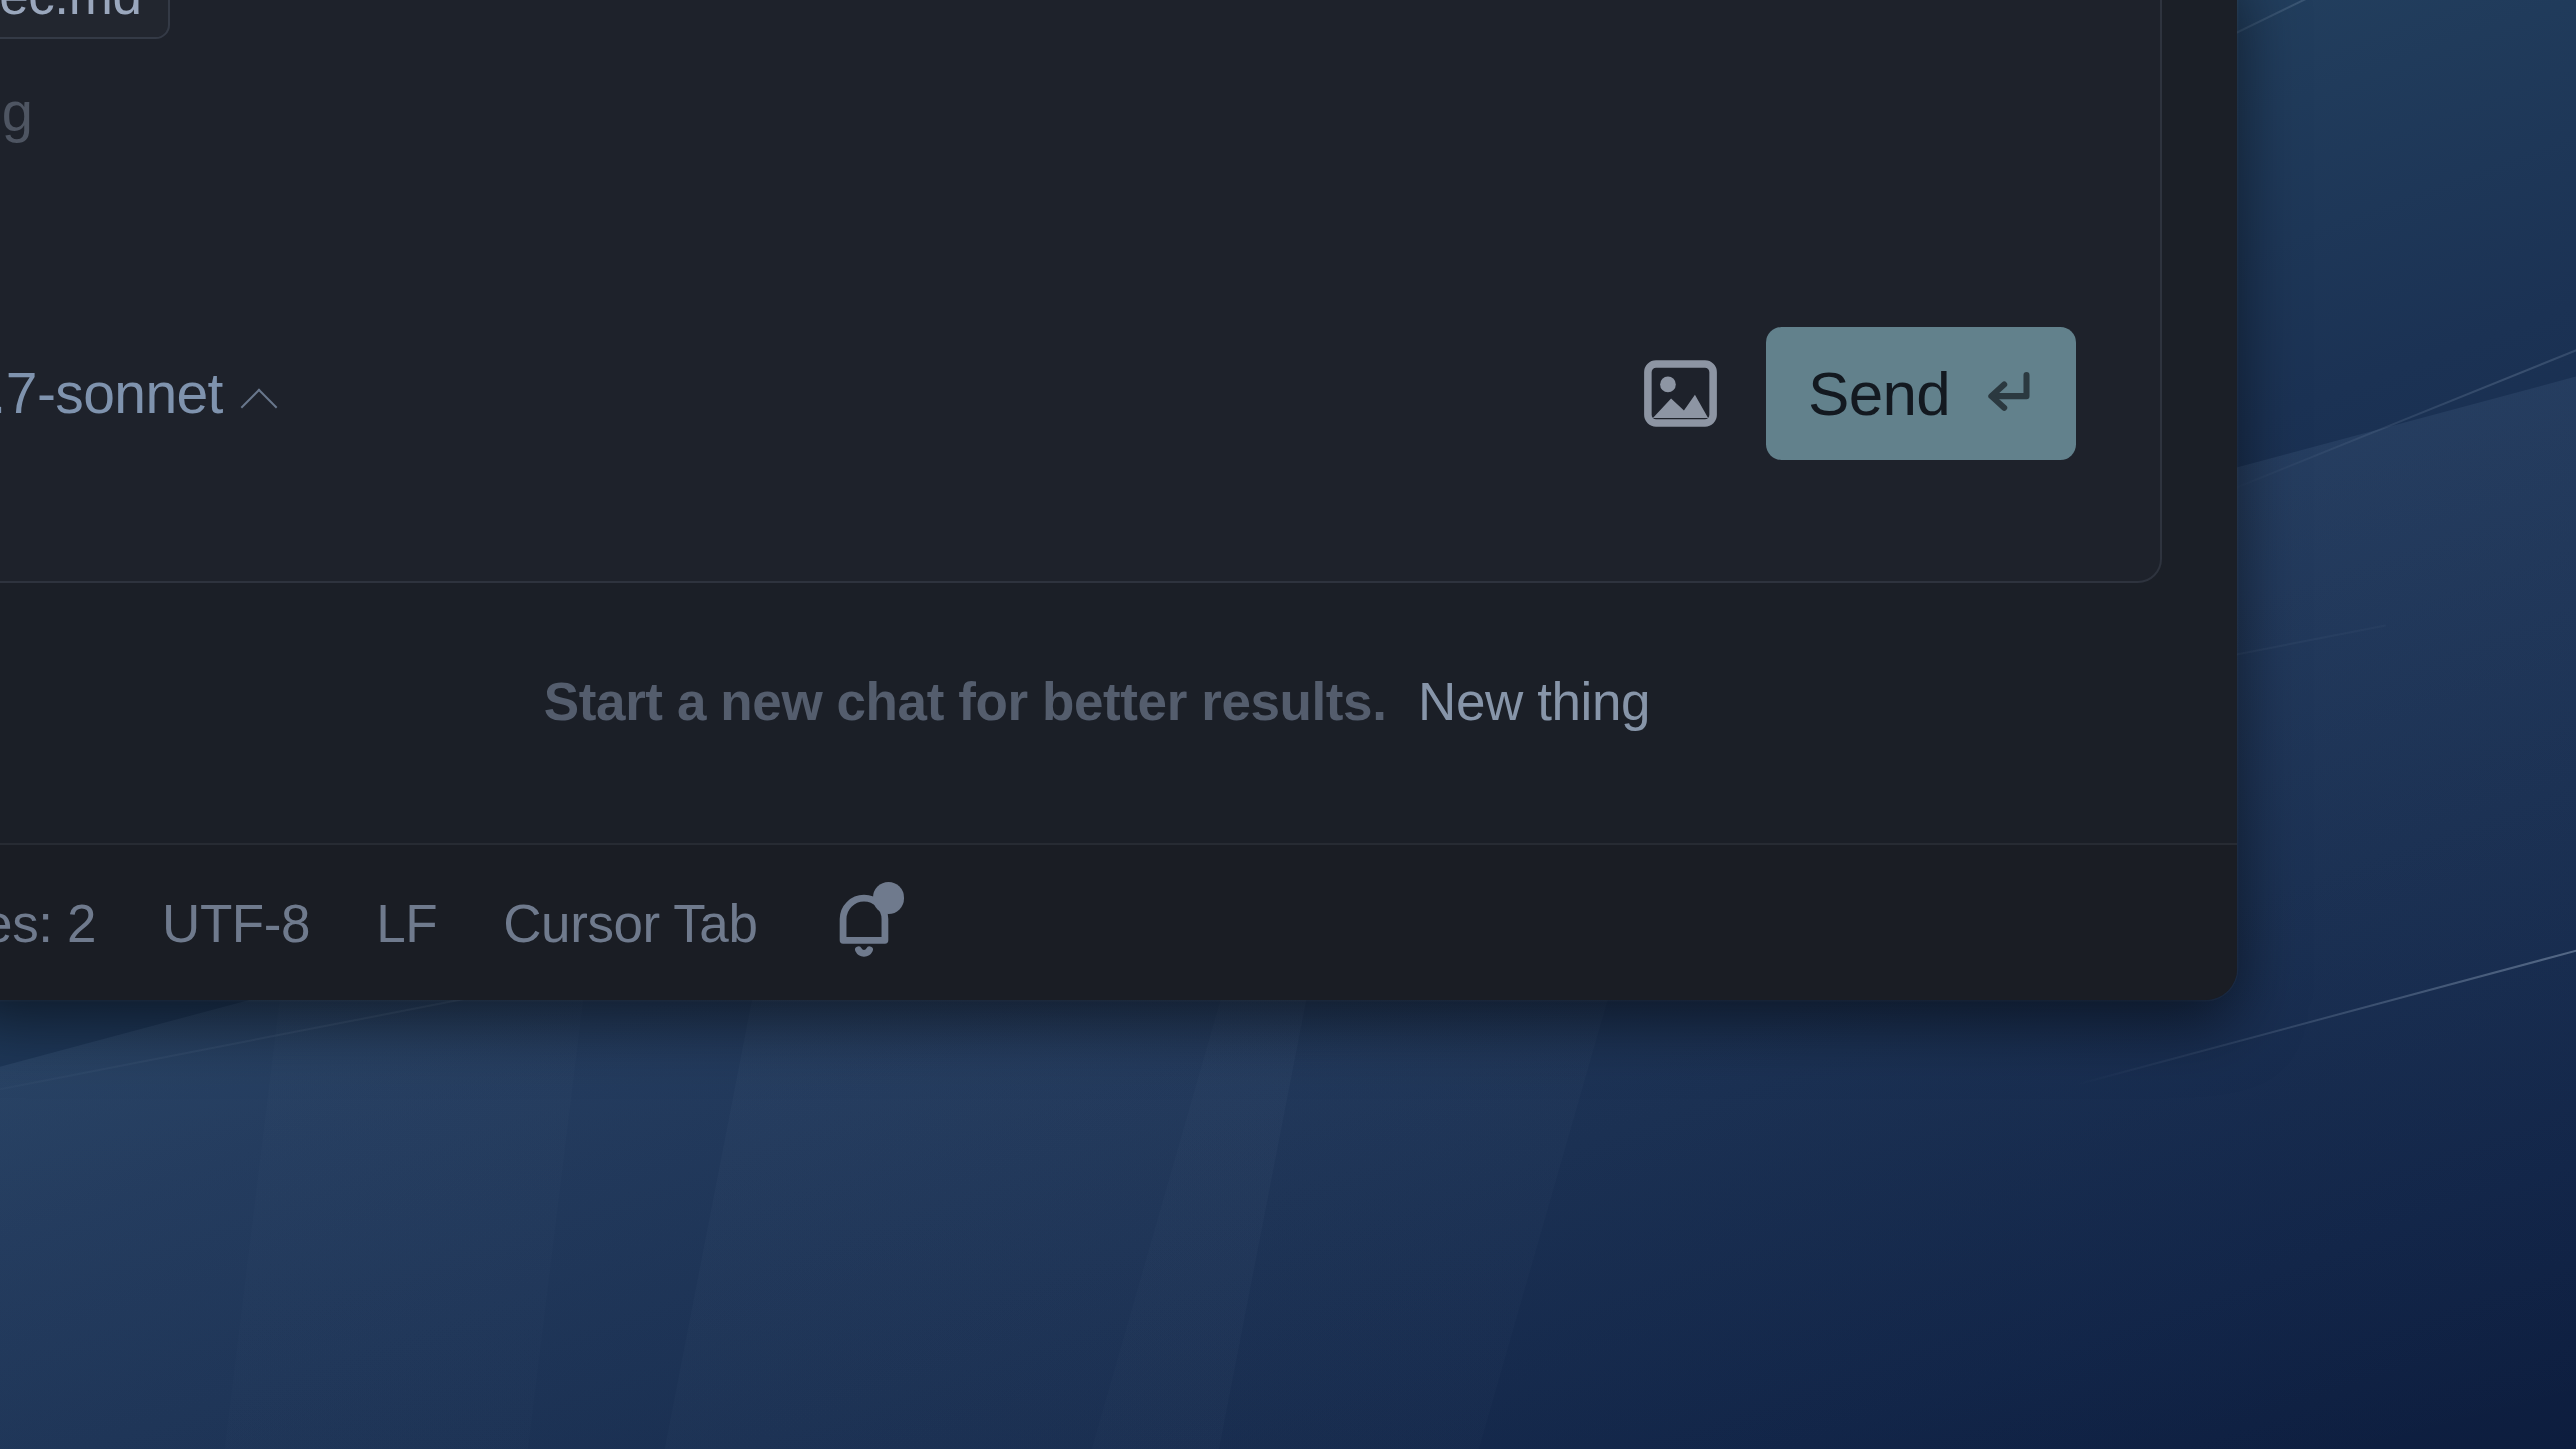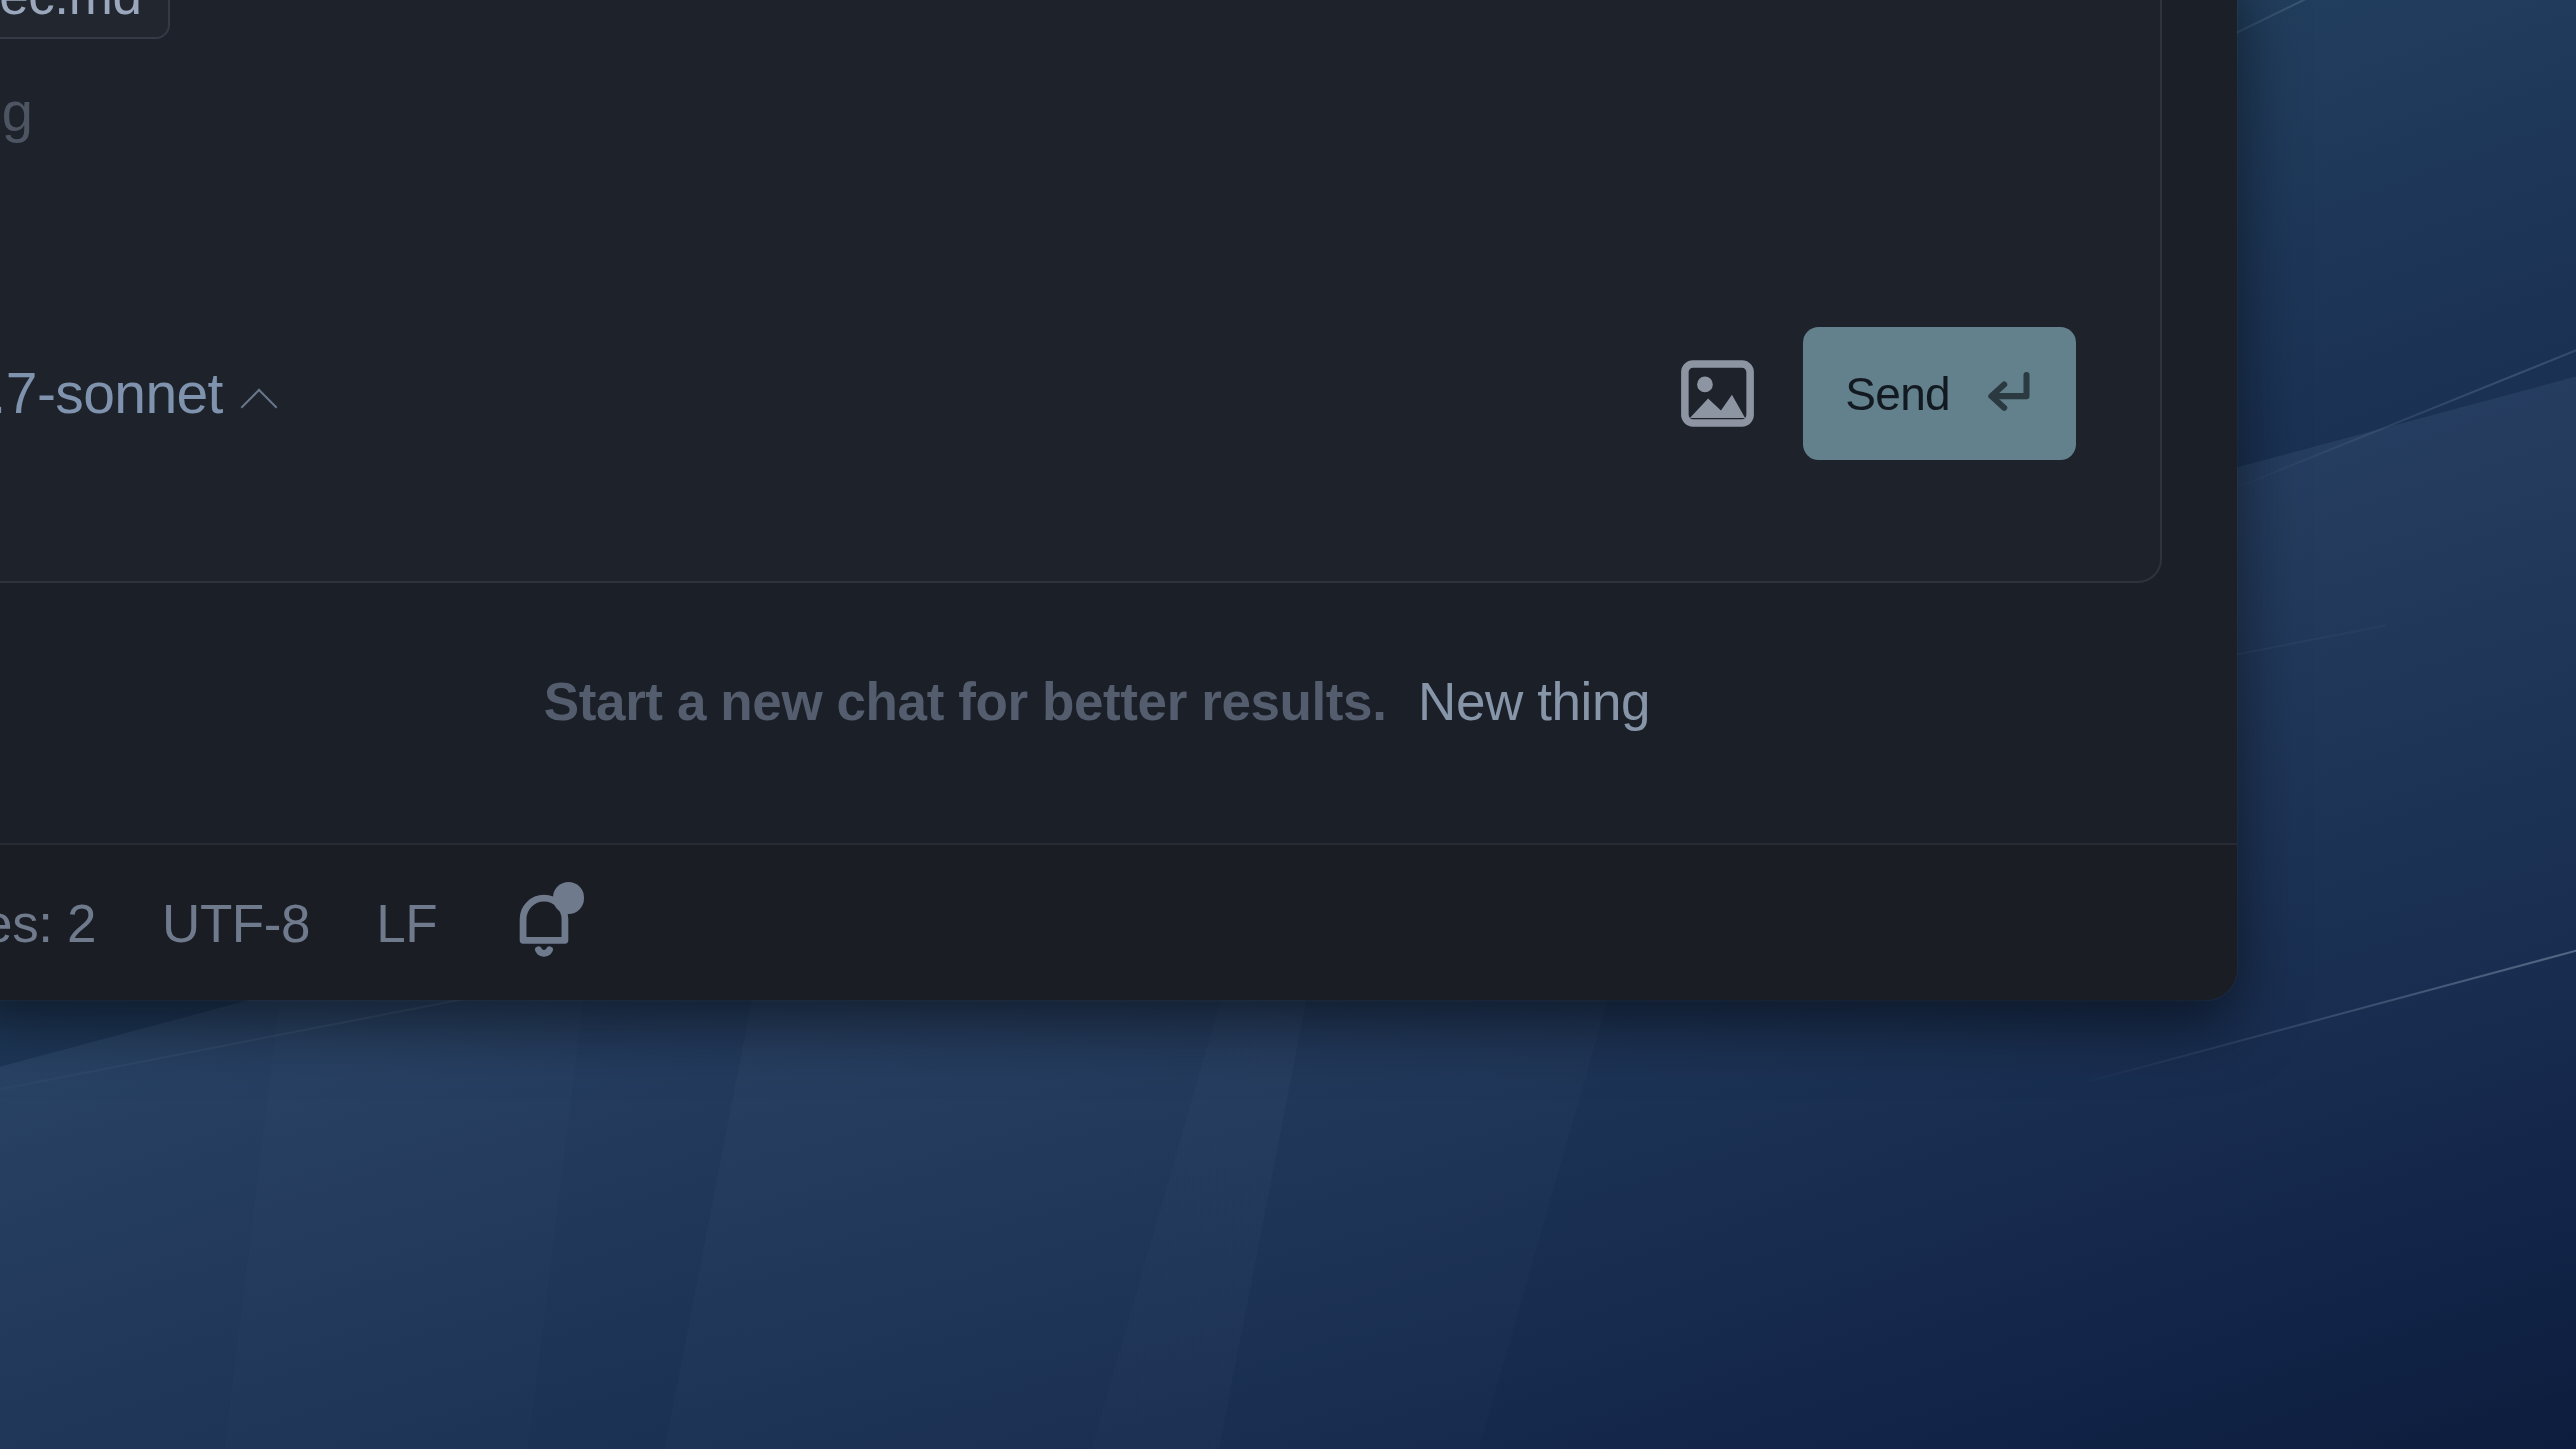--- a/index.html
+++ b/index.html
@@ -155,21 +155,21 @@
     display: inline-flex; align-items: center; gap: 24px;
     height: 133px;
     padding: 0 39px 0 42px;
     background: #62818c;
     border: none;
     border-radius: 15.7px;
     cursor: pointer;
     box-sizing: border-box;
   }
   #send-label {
-    font-size: 46px;
+    font-size: 62px;
     color: #131920;
     letter-spacing: -0.7px;
     line-height: 1;
   }
   #send-enter-icon { width: 63px; height: 63px; display: block; }
 
   
   #newchat-row {
     position: absolute;
     left: 0; right: 0;
@@ -299,20 +299,21 @@
       <span id="newchat-link">New thing</span>
     </div>
 
   </div>
 
   <div id="status-bar">
     <div class="status-items">
       <span class="status-item first">ces: 2</span>
       <span class="status-item">UTF-8</span>
       <span class="status-item">LF</span>
+      <span class="status-item">Cursor Tab</span>
       <span id="bell-wrap">
         <svg id="bell-icon" viewBox="0 0 24 26" fill="none">
           <path d="M5.2 18.3 V11.4 A6.8 6.8 0 0 1 18.8 11.4 V18.3 Z" stroke="#6f7a8d" stroke-width="2.2" stroke-linejoin="round"></path>
           <path d="M10.2 21.4 A2 2 0 0 0 13.8 21.4" stroke="#6f7a8d" stroke-width="2.2" stroke-linecap="round"></path>
         </svg>
         <span id="bell-dot"></span>
       </span>
     </div>
   </div>
 

